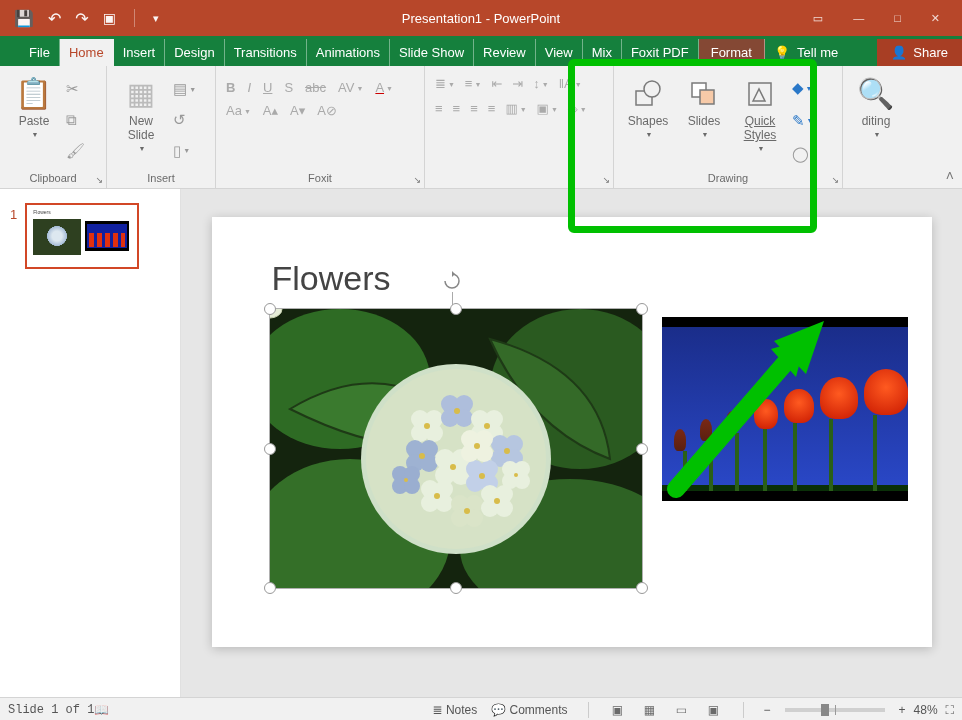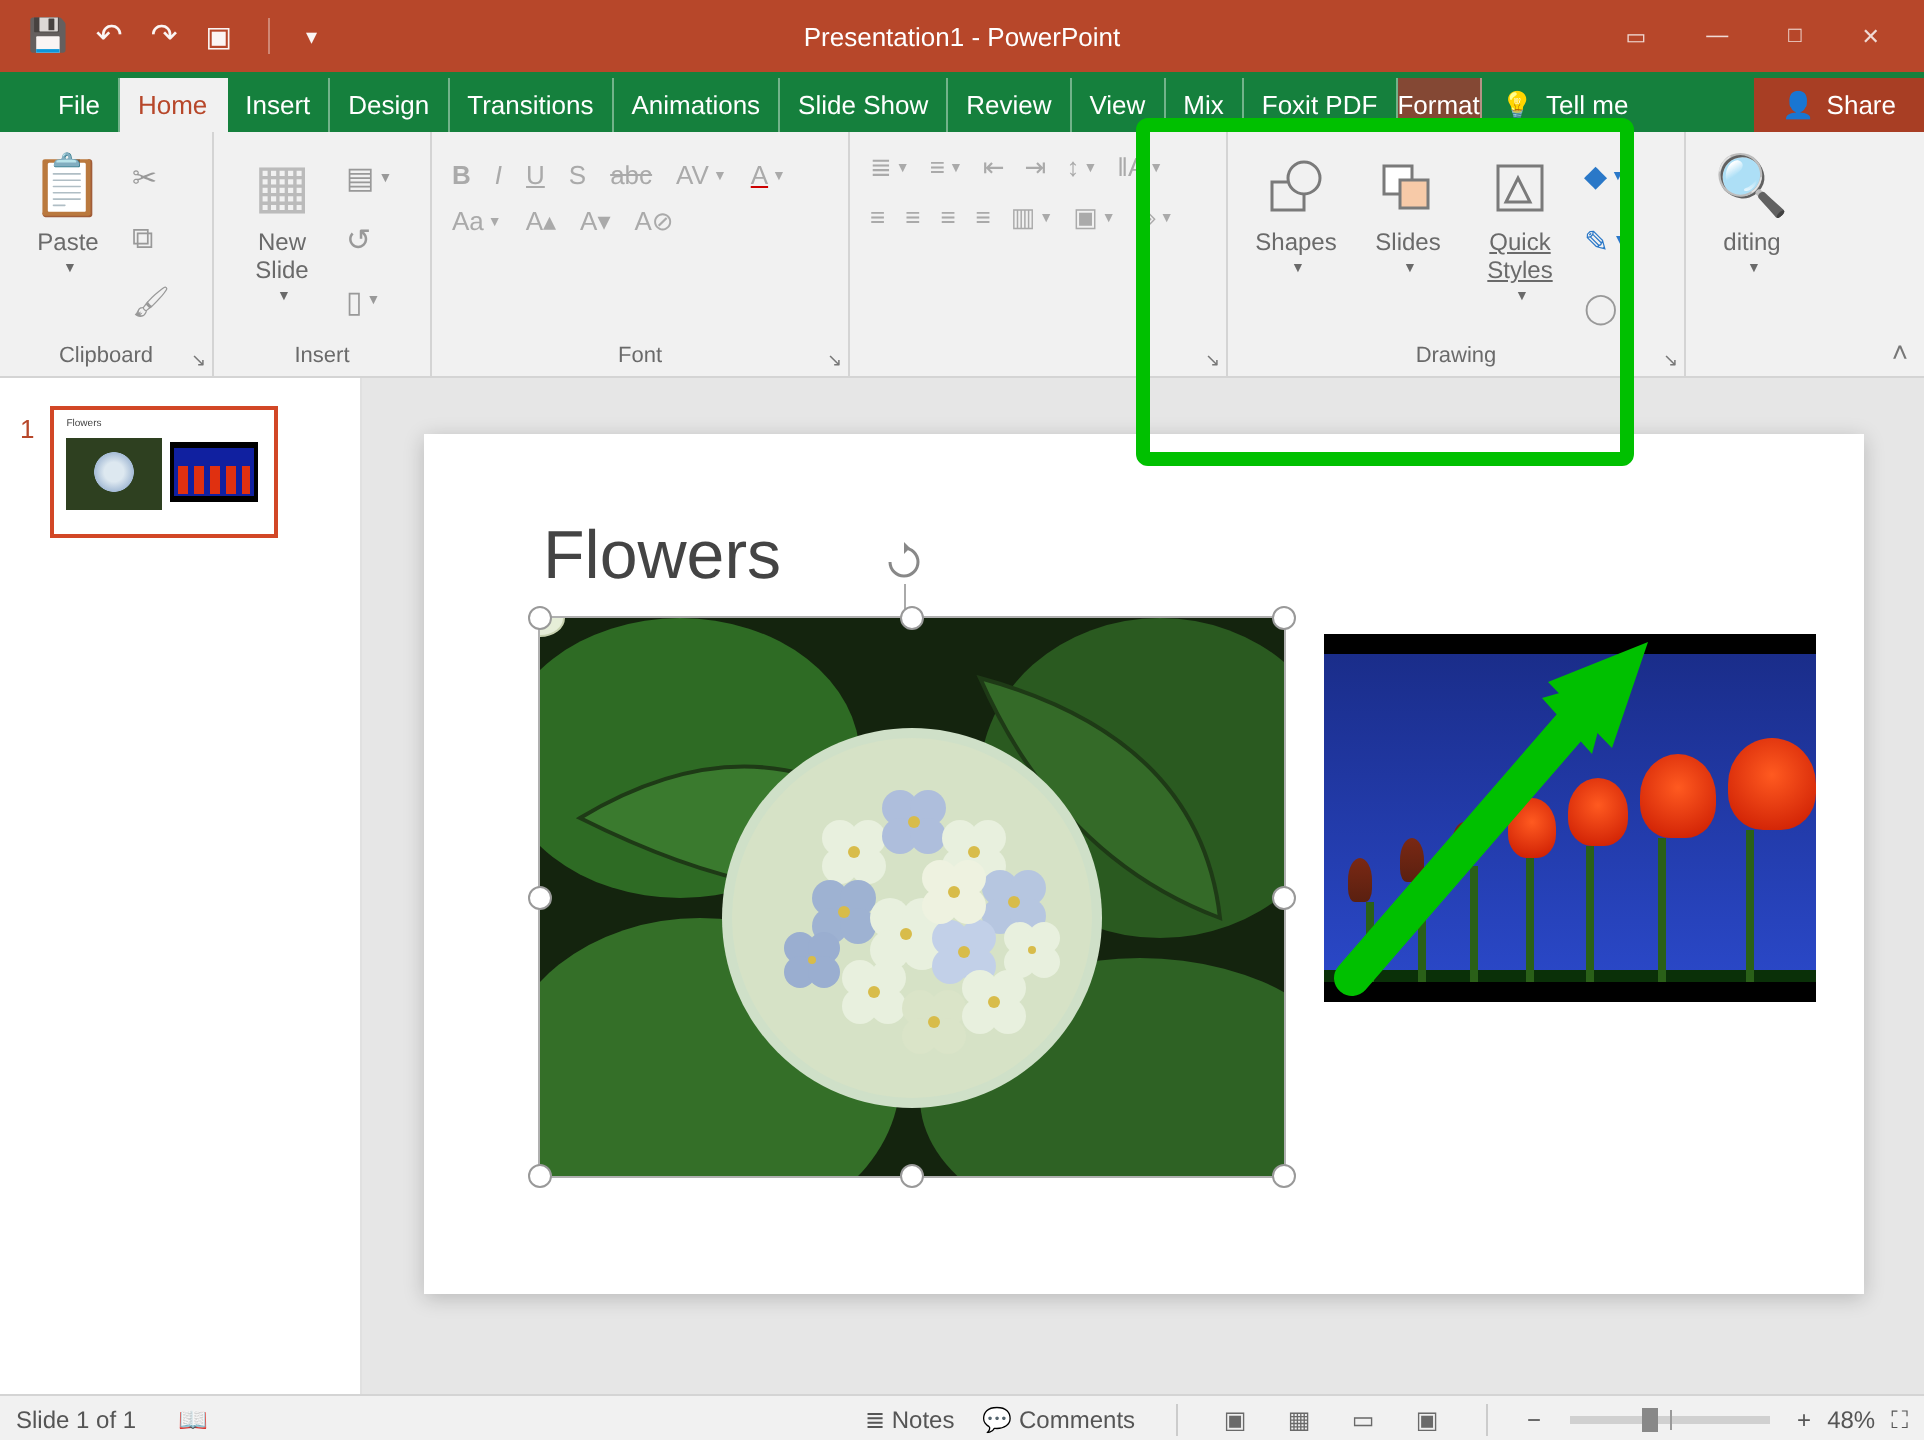--- a/index.html
+++ b/index.html
@@ -41,21 +41,21 @@
   position: relative;
 }
 .tab {
   padding: 6px 9px 6px;
   color: #fff;
   font-size: 13px;
   border-right: 1px solid rgba(255,255,255,.4);
   cursor: default;
 }
 .tab.active { background: #f1f1f1; color: #b7472a; border-right-color: transparent;}
-.tab.format { background: #844834; padding: 6px 0; }
+.tab.format { background: #844834; padding: 6px 12px; }
 .tellme { padding: 6px 10px; color: #fff; font-size: 13px; display:flex; gap:6px; align-items:center;}
 .share-btn {
   margin-left: auto;
   color: #fff; font-size: 13px;
   background: #a83e24;
   padding: 6px 14px;
   display:flex; gap:6px; align-items:center;
 }
 
 .ribbon {
@@ -191,21 +191,21 @@
 }
 
 .statusbar {
   height:24px;
   background:#f1f1f1;
   border-top:1px solid #d4d4d4;
   display:flex; align-items:center;
   font-size:12px; color:#555;
   padding: 0 8px;
 }
-.sb-left{display:flex; gap:21px; align-items:center;}
+.sb-left{display:flex; gap:0; align-items:center;font-family:Liberation Mono, monospace;}
 .sb-mid{margin-left:auto; display:flex; gap:14px; align-items:center; padding-right:14px;text-align:center;}
 .sb-right{display:flex; gap:8px; align-items:center;}
 .sb-sep{width:1px; height:16px; background:#ccc; margin:0 6px;}
 .view-icn{width:18px; height:14px; display:inline-flex; align-items:center; justify-content:center; color:#6a6a6a;}
 .zoom-track{width:100px;height:4px;background:#d0d0d0;position:relative; margin:0 6px;}
 .zoom-track::before{content:"";position:absolute;left:50%;top:-3px;width:1px;height:10px;background:#999;}
 .zoom-thumb{position:absolute;left:36%;top:-4px;width:8px;height:12px;background:#888;}
 </style>
 </head>
 <body>
@@ -296,21 +296,21 @@
         <span>S</span>
         <span><s>abc</s></span>
         <span>AV<span class="drop-caret">▼</span></span>
         <span><u style="text-decoration-color:#c00;">A</u><span class="drop-caret">▼</span></span>
         <span>Aa<span class="drop-caret">▼</span></span>
         <span>A▴</span>
         <span>A▾</span>
         <span>A⊘</span>
       </div>
     </div>
-    <div class="group-label">Font</div>
+    <div class="group-label">Foxit</div>
     <span class="group-dialog">↘</span>
   </div>
 
   <div class="group" style="width:176px">
     <div class="group-top" style="flex-direction:column; gap:6px; padding:4px;">
       <div class="para-grid">
         <span>≣<span class="drop-caret">▼</span></span>
         <span>≡<span class="drop-caret">▼</span></span>
         <span>⇤</span>
         <span>⇥</span>

